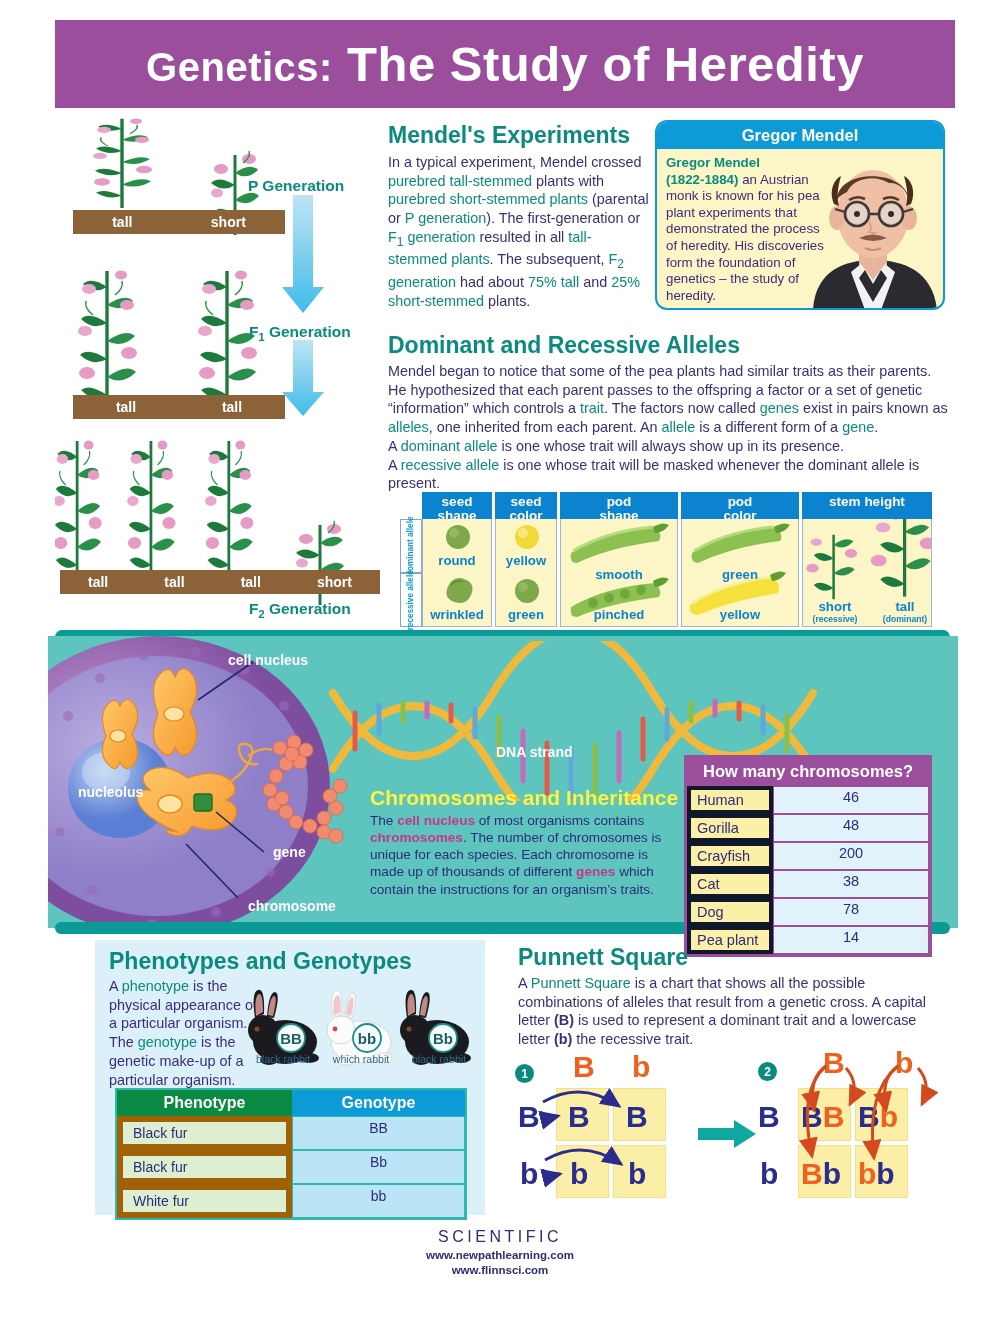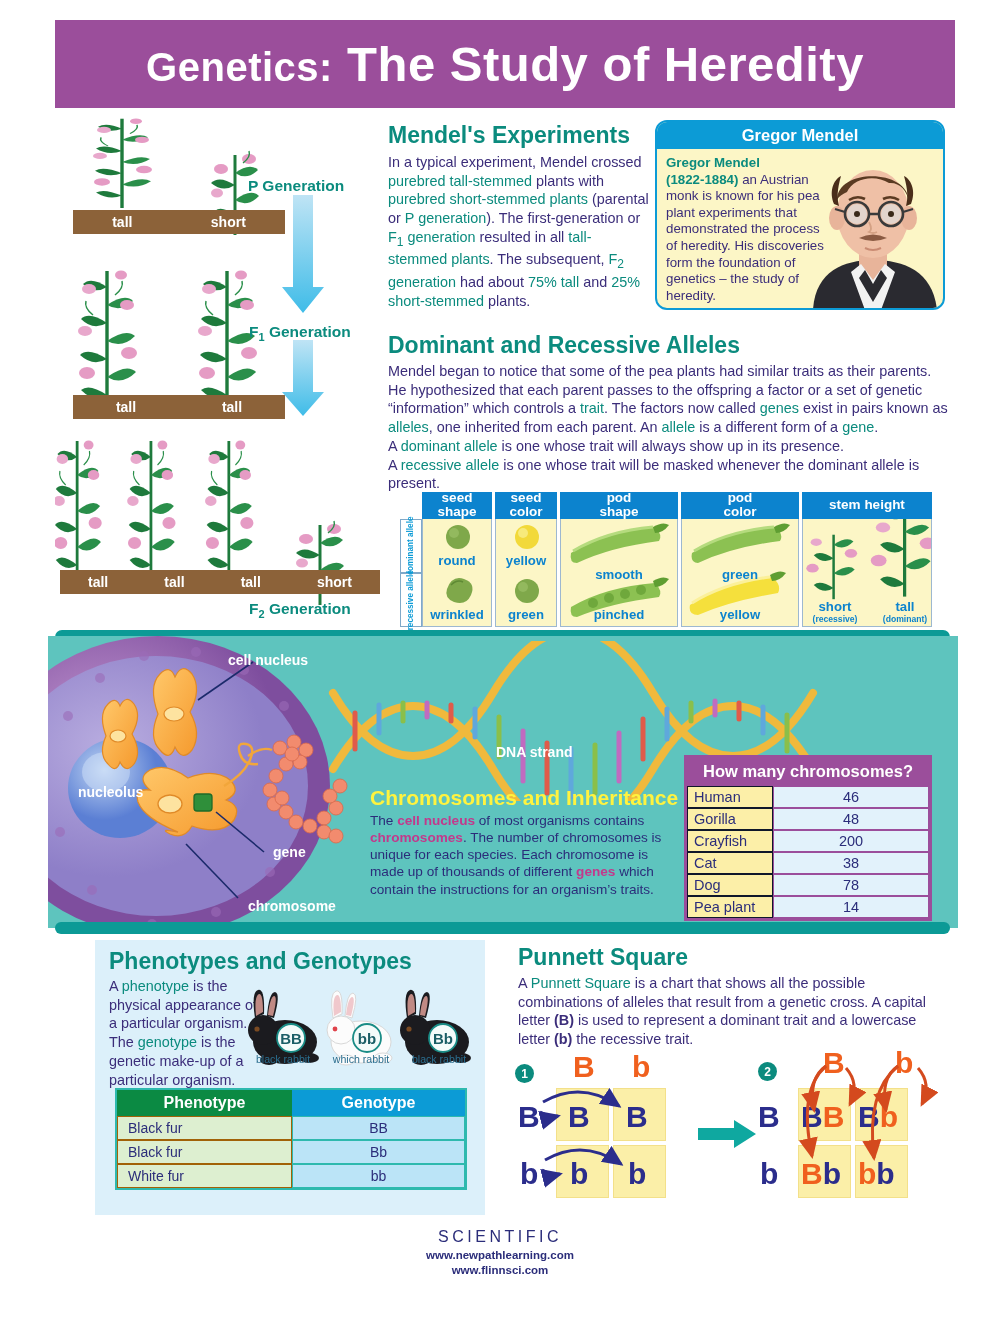--- a/index.html
+++ b/index.html
@@ -78,21 +78,21 @@
   .tt-side span {
     transform: rotate(-90deg); white-space: nowrap;
     font-size: 8.2px; font-weight: bold; color: #0C9BD6; line-height: 1.05;
     text-align: center;
   }
   .tt-cols { position: absolute; left: 22px; top: 0; right: 0; height: 135px; display: flex; gap: 3px; }
   .tt-col { position: relative; }
   .tt-head {
     background: #0C83CE; color: #fff; font-size: 13.5px; font-weight: bold;
     text-align: center; line-height: 1.05; padding: 3px 0 4px;
-    height: 27px; display: flex; flex-direction: column; justify-content: center;
+    height: 27px; display: flex; flex-direction: column; justify-content: flex-start;
   }
   .tt-cell {
     background: #FCF6C6; border: 1px solid #9DB8D0; border-top: none;
     position: relative; height: 108px; overflow: hidden;
   }
   .tt-lbl {
     position: absolute; width: 100%; text-align: center;
     color: #0C83CE; font-size: 13.2px; font-weight: bold;
   }
   .tt-sub { font-size: 8.6px; display: block; font-weight: bold; }
@@ -126,21 +126,21 @@
     position: absolute; left: 684px; top: 755px; width: 248px;
     border: 3px solid #9B4E9B; background: #9B4E9B;
   }
   .cc-head {
     background: #9B4E9B; color: #fff; font-size: 16.5px; font-weight: bold;
     text-align: center; padding: 4px 0 5px;
   }
   .cc-row { display: flex; }
   .cc-name {
     width: 86px; background: #FCEFA8; color: #2B2D7A; font-size: 14.5px;
-    padding: 2px 6px; border: 1px solid #0f172a;
+    padding: 2px 6px; border: 4px solid #0f172a;
   }
   .cc-val {
     flex: 1; background: #E2F2FB; color: #2B2D7A; font-size: 14.5px;
     text-align: center; padding: 2px 0; border: 1px solid #9B4E9B;
   }
 
   
   .pheno-panel {
     position: absolute; left: 95px; top: 940px; width: 390px; height: 275px;
     background: #DCF0FA;
@@ -152,21 +152,21 @@
     position: absolute; left: 150px; top: 113px; width: 232px;
     display: flex; justify-content: space-between;
   }
   .rab-caps span { color: #2B6E8F; font-size: 10.6px; width: 76px; text-align: center; }
 
   .pg-tbl { position: absolute; left: 20px; top: 148px; width: 352px; border: 2px solid #2EB9AE; }
   .pg-hrow { display: flex; }
   .pg-h1 { width: 175px; background: #0B8A43; color: #fff; font-size: 16px; font-weight: bold; text-align: center; padding: 4px 0; }
   .pg-h2 { flex: 1; background: #0C9BD6; color: #fff; font-size: 16px; font-weight: bold; text-align: center; padding: 4px 0; }
   .pg-row { display: flex; }
-  .pg-c1 { width: 175px; background: #DDEFD0; color: #2B2D7A; font-size: 14px; padding: 3px 10px; border: 1px solid #a16207; }
+  .pg-c1 { width: 175px; background: #DDEFD0; color: #2B2D7A; font-size: 14px; padding: 3px 10px; border: 6px solid #a16207; }
   .pg-c2 { flex: 1; background: #BBE4F7; color: #2B2D7A; font-size: 14px; text-align: center; padding: 3px 0; border: 1px solid #2EB9AE; }
 
   
   .pun-sec { position: absolute; left: 518px; top: 944px; width: 430px; }
   .pun-sec h2 { margin-bottom: 3px; }
   .pun-area { position: absolute; left: 510px; top: 1050px; width: 450px; height: 165px; }
   .step-badge {
     position: absolute; width: 19px; height: 19px; border-radius: 50%;
     background: #0B8B7E; color: #fff; font-size: 12px; font-weight: bold;
     display: flex; align-items: center; justify-content: center;

